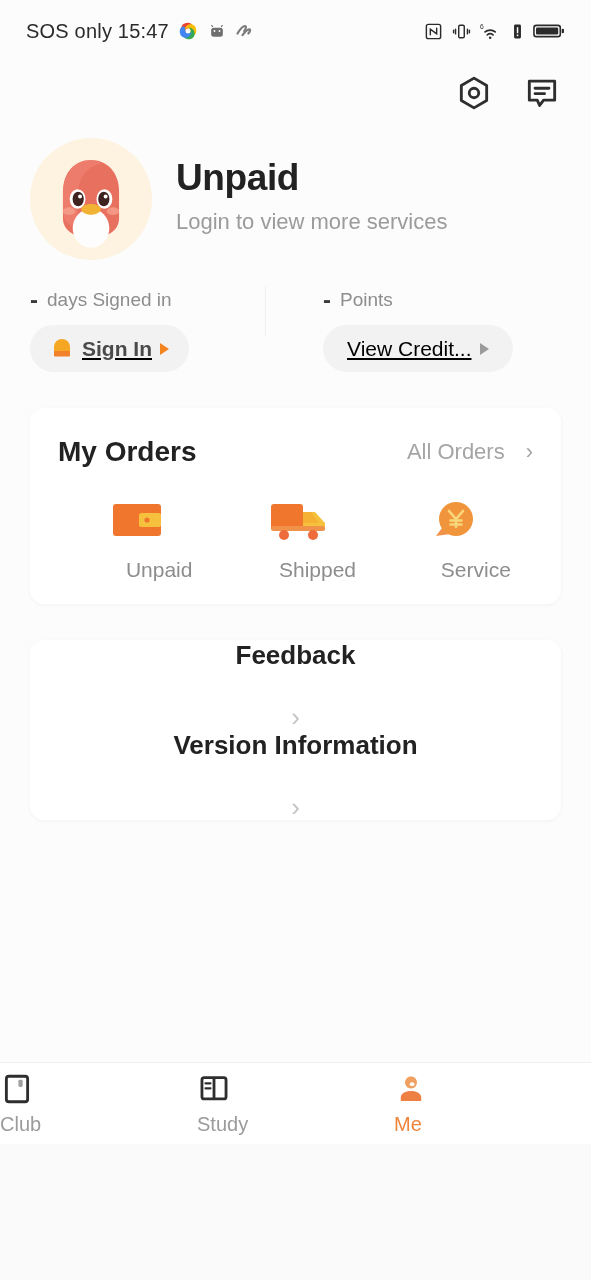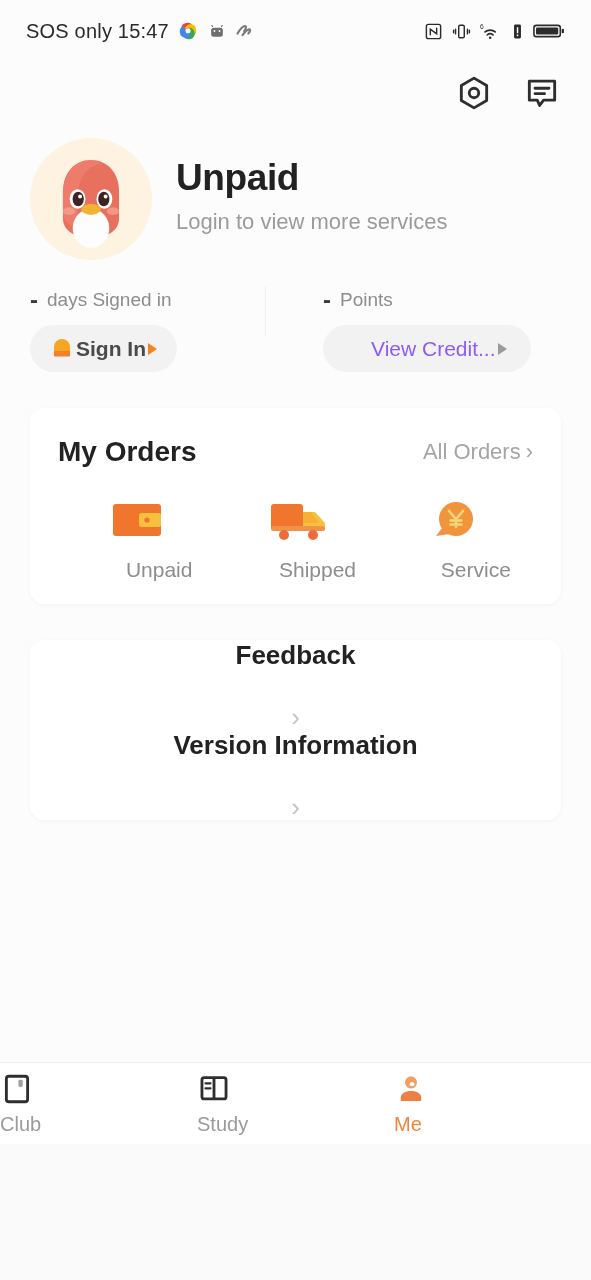--- a/index.html
+++ b/index.html
@@ -45,38 +45,38 @@
   .stat-line { display:flex; align-items:center; gap:9px; }
   .stat-dash { font-size:24px; font-weight:bold; color:#3a3a3a; line-height:1; }
   .stat-label { font-size:19px; color:#8d8d8d;text-align:center; }
   .divider {
     position:absolute; left:265px; top:26px; width:1px; height:50px;
     background:#f0f0f0;
   }
   .pill {
     margin-top:13px; align-self:flex-start;
     background:#f2f2f2; border-radius:26px;
-    height:47px; display:flex; align-items:center; gap:2px;
-    padding:0 20px; cursor:pointer;
+    height:47px; display:flex; align-items:center; gap:8px;
+    padding:0 20px; cursor:pointer;text-decoration:underline;
   }
   .pill.credit { padding:0 24px; }
   .pill-text { font-size:21px; font-weight:bold; color:#4a4a4a; }
-  .pill-text.muted { font-weight:normal; color:#8b5cf6;margin-left:24px; }
+  .pill-text.muted { font-weight:normal; color:#000000; }
   .tri { width:0;height:0;border-left:9px solid #f5841f;border-top:6px solid transparent;border-bottom:6px solid transparent; }
   .tri.grey { border-left-color:#9b9b9b; }
 
   
   .card {
     margin:0 30px; background:#fff; border-radius:14px;
     box-shadow:0 1px 4px rgba(0,0,0,.045);
   }
   .card.orders { margin-top:36px; padding:28px 28px 22px 28px; }
   .orders-head { display:flex; align-items:center; justify-content:space-between; }
   .orders-title { font-size:28px; font-weight:bold; color:#222; }
-  .all-orders { display:flex; align-items:center; gap:5px; cursor:pointer; }
+  .all-orders { display:flex; align-items:center; gap:21px; cursor:pointer; }
   .all-orders span { font-size:22px; color:#a5a5a5; }
   .chev { color:#bdbdbd; font-size:24px; line-height:1; font-weight:300; }
 
   .order-grid { display:flex; margin-top:28px; }
   .order-item { flex:1; display:flex; flex-direction:column; align-items:center; cursor:pointer; }
   .order-icon { width:56px; height:48px; position:relative; }
   .order-label { margin-top:14px; font-size:21px; color:#8d8d8d; text-align:center; line-height:1.15; max-width:110px;margin-left:44px; }
 
   .card.menu { margin-top:36px; }
   .menu-row {

